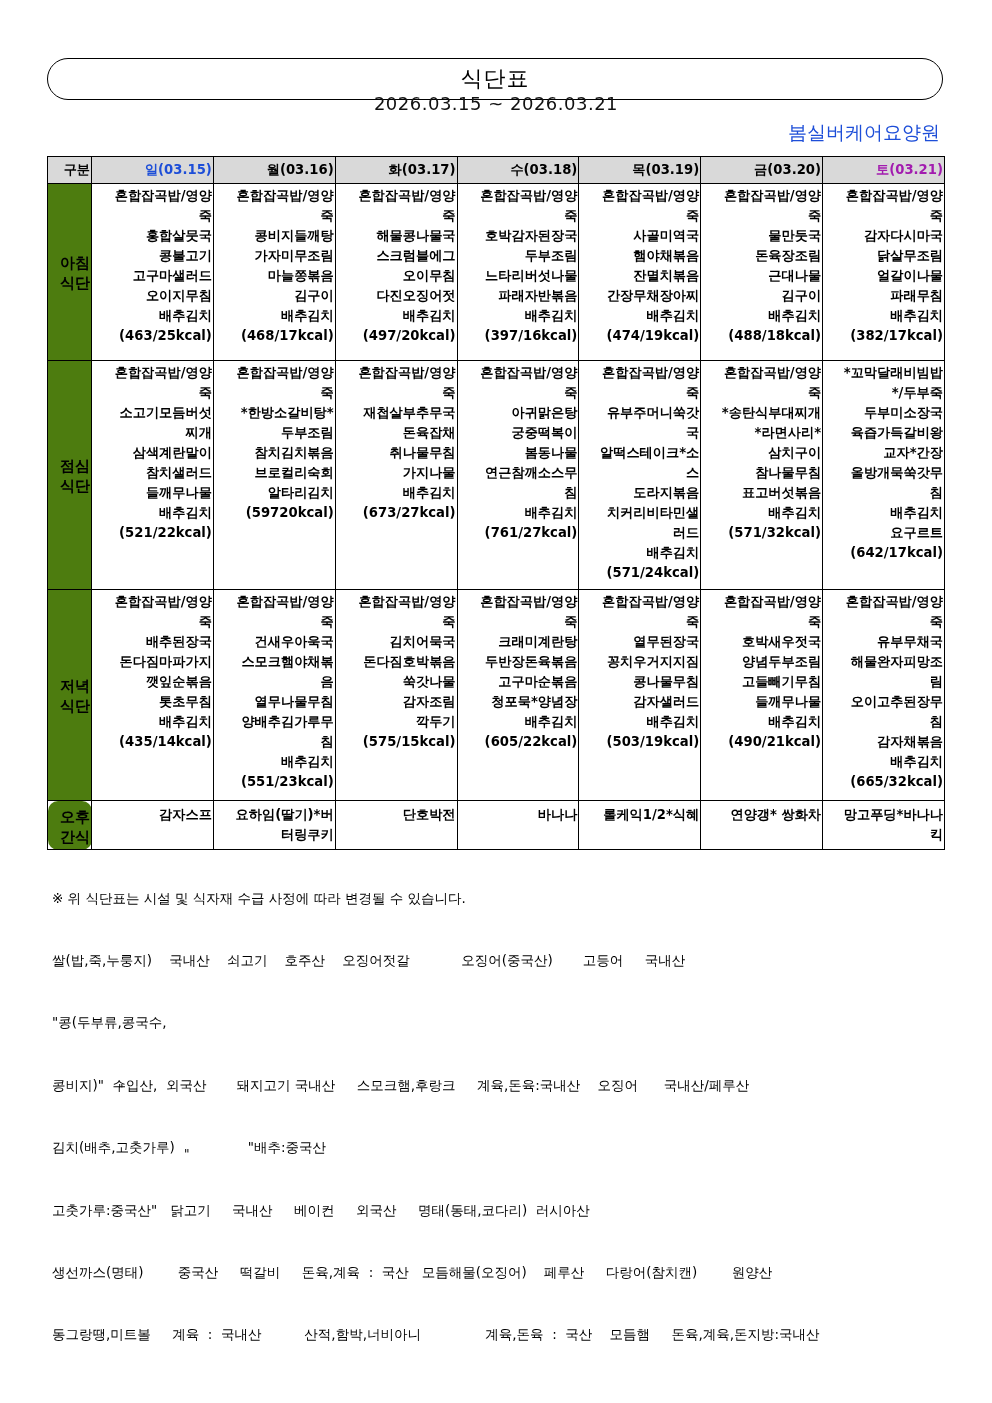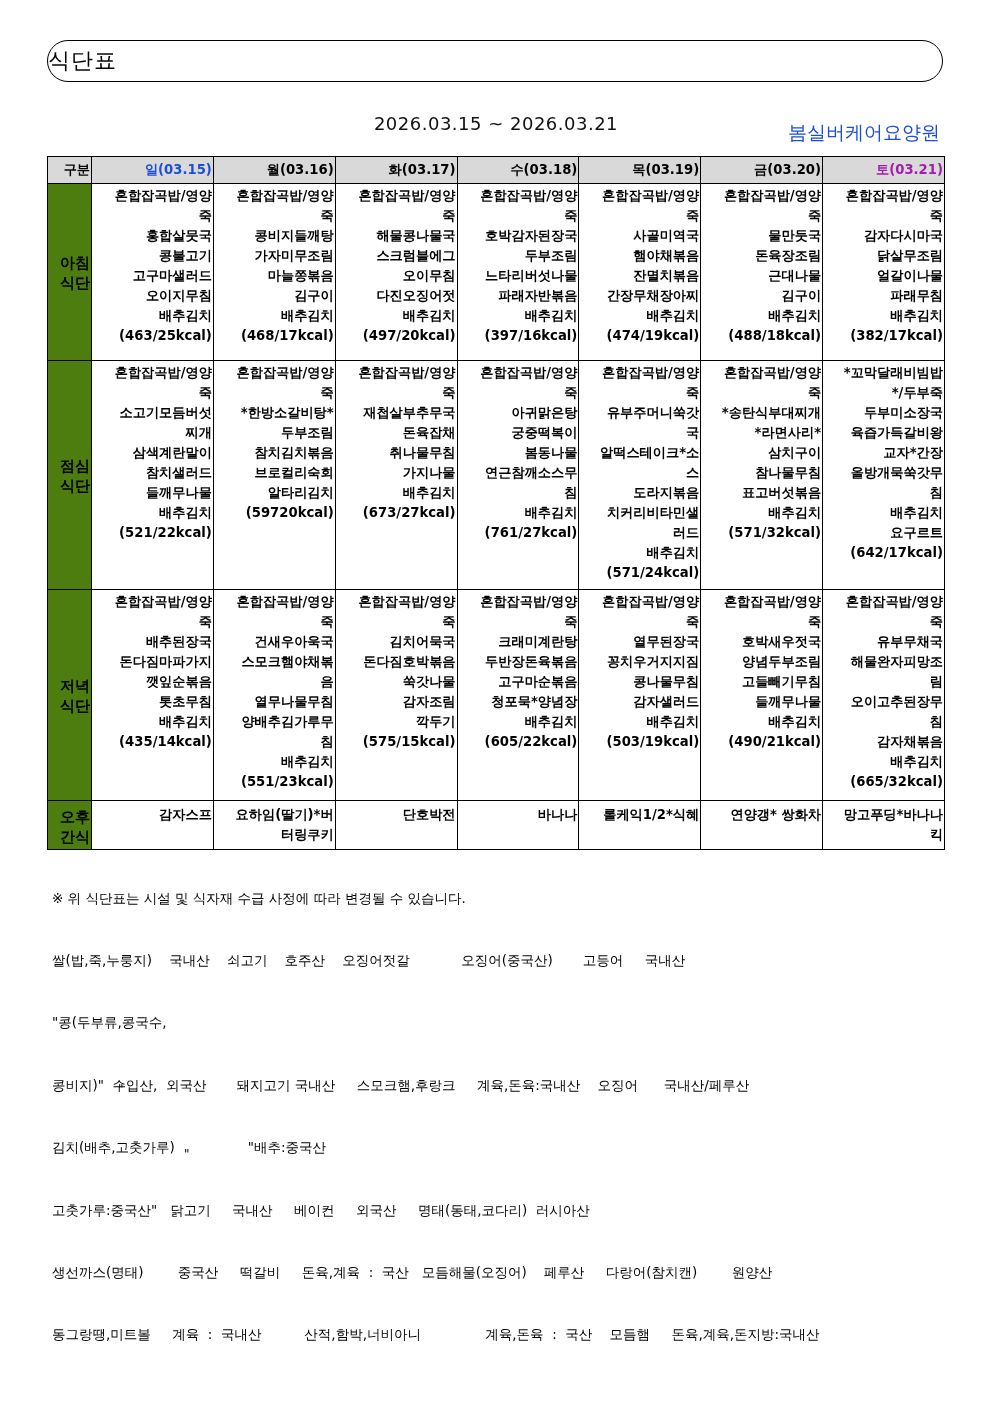--- a/index.html
+++ b/index.html
@@ -1,31 +1,31 @@
 <!DOCTYPE html>
 <html><head>
 <meta charset="utf-8">
 <style>
   html, body { margin:0; padding:0; background:#ffffff; }
   body { width:992px; height:1403px; position:relative; font-family:"DejaVu Sans", sans-serif; color:#000; overflow:hidden; }
-  .title-box { position:absolute; left:47px; top:40px; width:896px; height:42px; border:1.5px solid #000; border-radius:22px; box-sizing:border-box; text-align:left; }
+  .title-box { position:absolute; left:47px; top:58px; width:896px; height:42px; border:1.5px solid #000; border-radius:22px; box-sizing:border-box; text-align:center; }
   .title-box span { font-size:22px; line-height:40px; letter-spacing:1px; }
-  .date-range { position:absolute; left:0; top:93px; width:992px; text-align:center; font-size:18px; letter-spacing:0.5px; color:#111;margin-top:20px; }
+  .date-range { position:absolute; left:0; top:93px; width:992px; text-align:center; font-size:18px; letter-spacing:0.5px; color:#111; }
   .facility { position:absolute; right:52px; top:120px; font-size:19px; color:#1d4ed8; }
   table.menu { position:absolute; left:47px; top:156px; width:898px; border-collapse:collapse; table-layout:fixed; }
   table.menu td, table.menu th { border:1px solid #000; text-align:right; vertical-align:top; font-size:13.2px; line-height:20px; font-weight:bold; padding:0 1px; word-break:keep-all; overflow-wrap:anywhere; }
   table.menu th { background:#d9d9d9; height:26px; vertical-align:middle; line-height:26px; }
   table.menu td.rowhead { background:#4d7c0f; vertical-align:middle; font-size:15px; line-height:20px; }
   .sun { color:#1d4ed8; }
   .sat { color:#a21caf; }
   .cell-line { display:block; }
   tr.breakfast td { height:174px; padding-top:2px; }
   tr.lunch td { height:226px; padding-top:2px; }
   tr.dinner td { height:208px; padding-top:2px; }
-  tr.snack td { height:44px; padding-top:4px; }
+  tr.snack td { height:44px; padding-top:4px;border-radius:10px; }
   .notes { position:absolute; left:52px; top:846px; width:890px; font-size:13.5px; line-height:20.8px; white-space:pre; color:#000; }
   .notes div { height:20.8px; }
   .stray1 { position:absolute; left:118px; top:1082px; font-size:12px; }
   .stray2 { position:absolute; left:184px; top:1147px; font-size:12px; }
 </style>
 </head>
 <body>
 
 <div class="title-box">
   <span>식단표</span>

